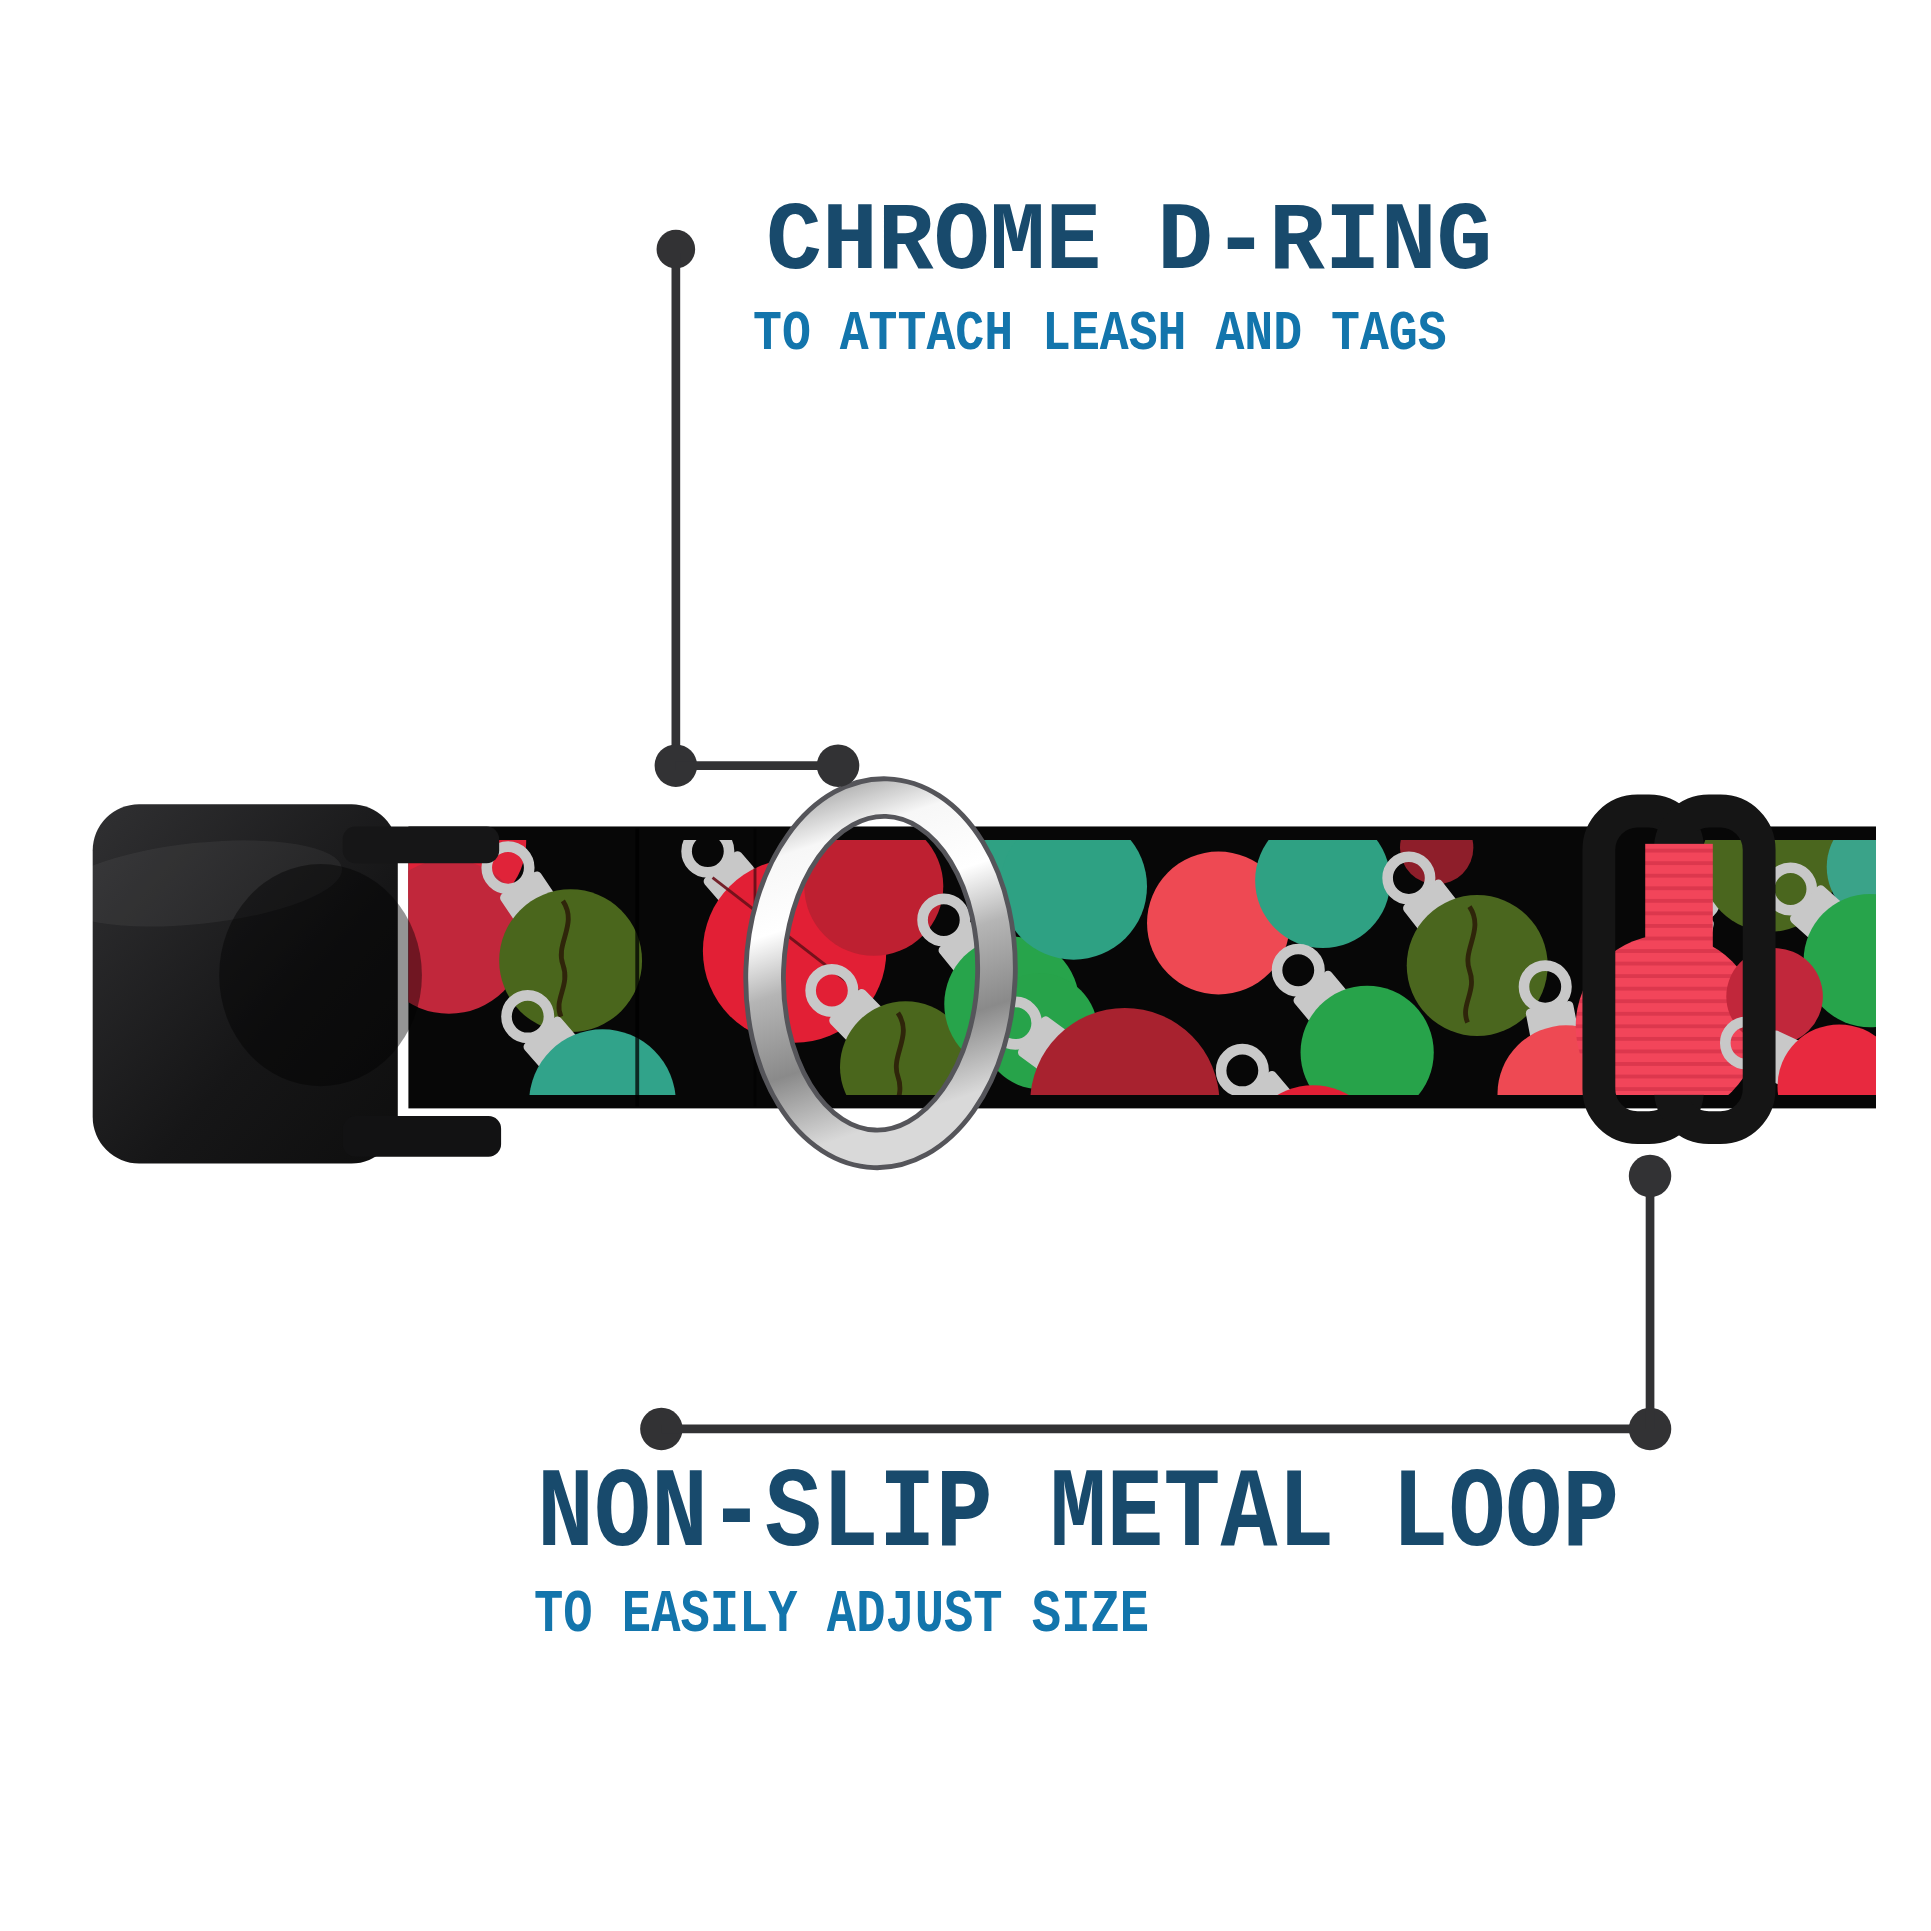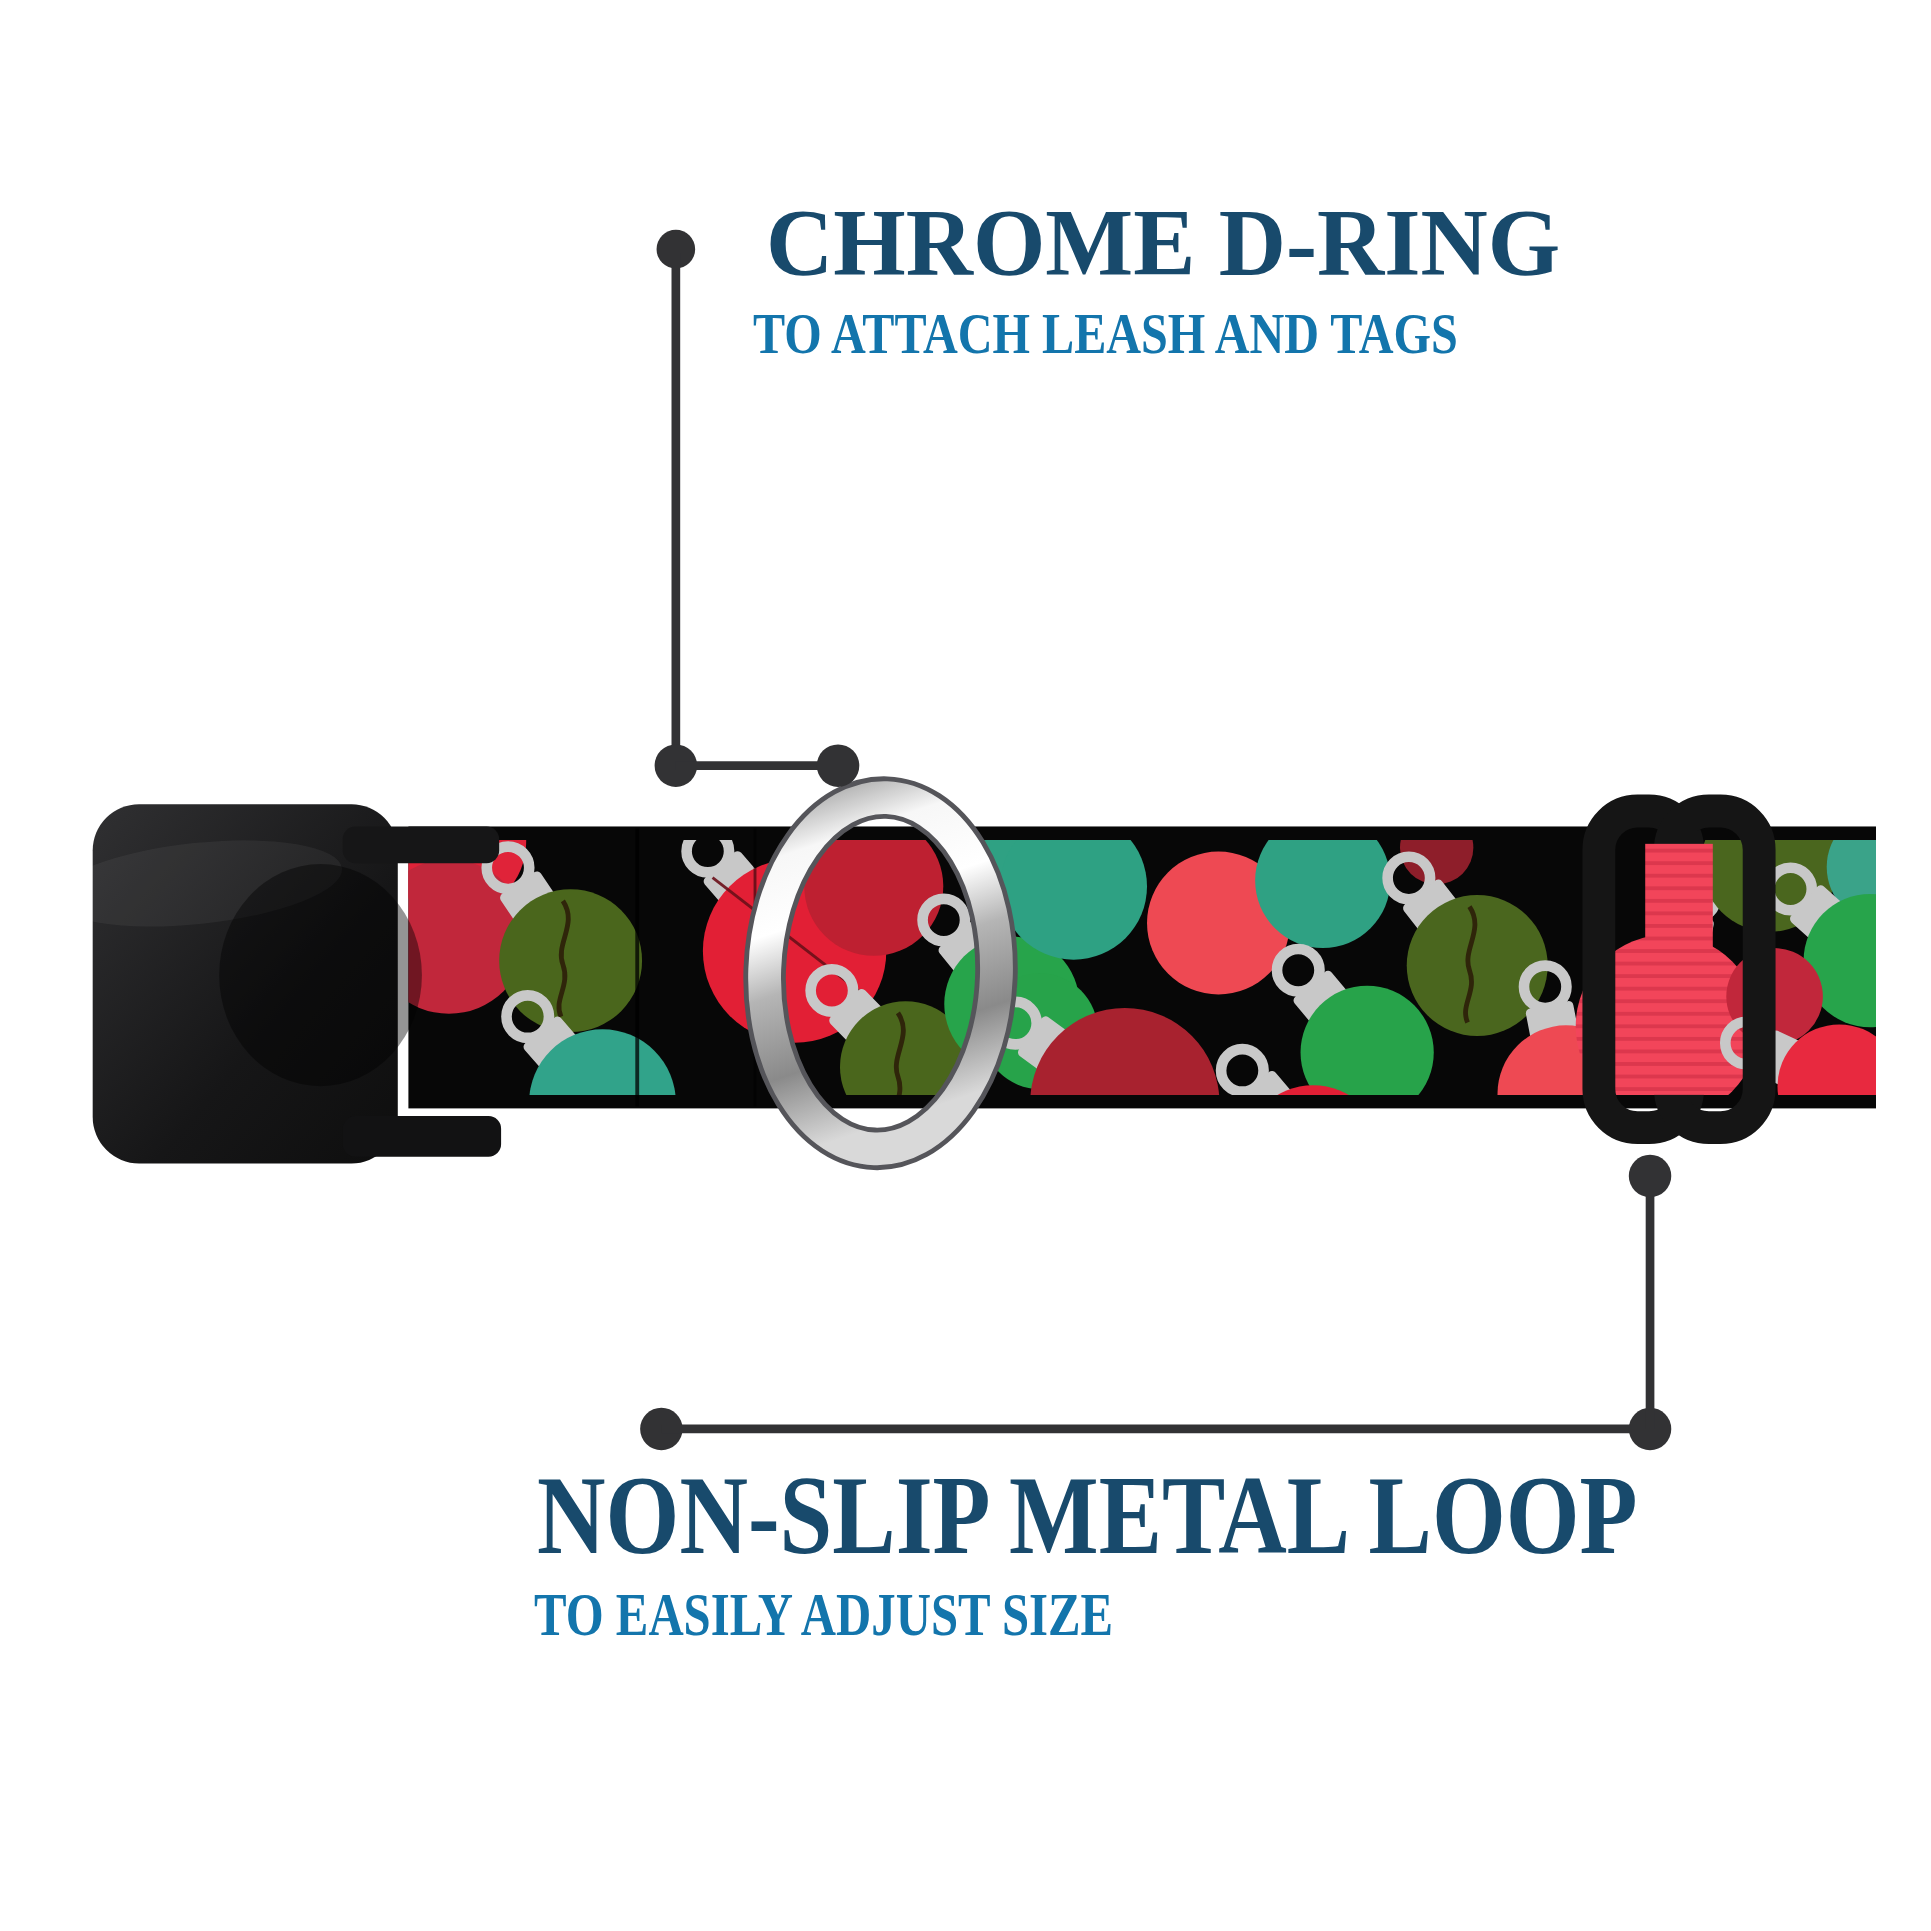--- a/index.html
+++ b/index.html
@@ -1,17 +1,17 @@
 <!DOCTYPE html>
 <html><head>
 <meta charset="utf-8">
 <style>
   html,body{margin:0;padding:0;background:#ffffff;}
   .stage{position:relative;width:1876px;height:1931px;background:#ffffff;overflow:hidden;
-         font-family:Liberation Serif, serif;}
+         font-family:Liberation Mono, monospace;}
   .scene{position:absolute;left:0;top:0;}
   .callout-text{position:absolute;white-space:nowrap;font-weight:bold;line-height:1.05;
                 transform-origin:left top;}
   .t-top-title{left:766px;top:193px;font-size:96px;transform:scaleX(.97);}
   .t-top-sub{left:753px;top:305px;font-size:56px;transform:scaleX(.86);}
   .t-bot-title{left:537px;top:1456px;font-size:113px;transform:scaleX(.84);}
   .t-bot-sub{left:534px;top:1583px;font-size:61px;transform:scaleX(.80);}
 </style>
 </head>
 <body>

